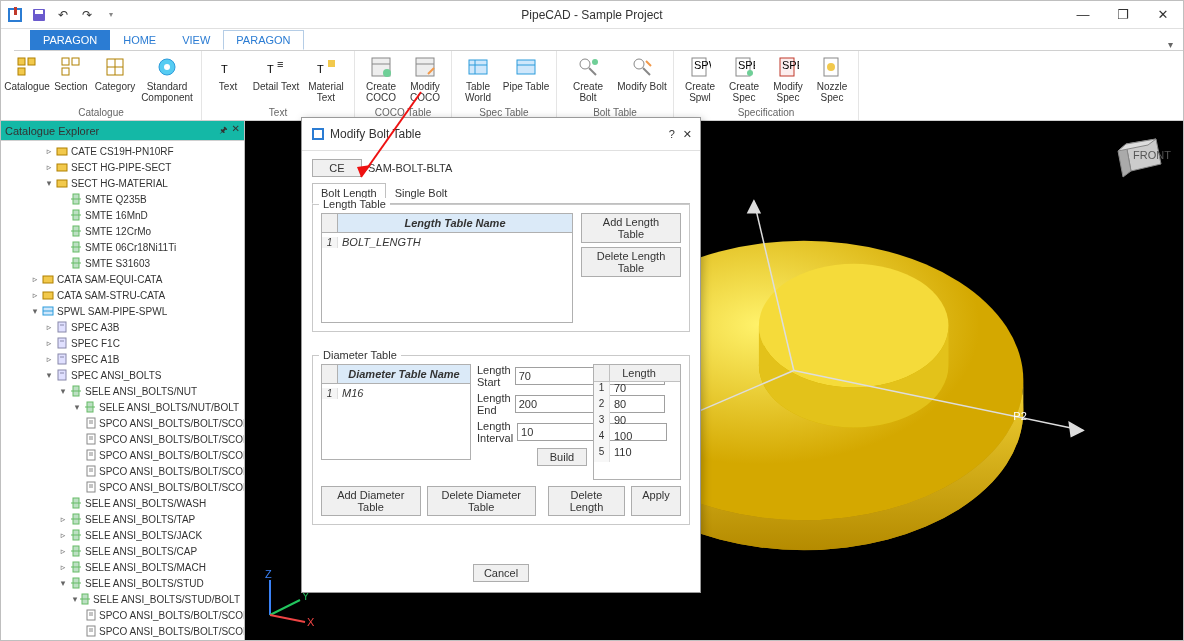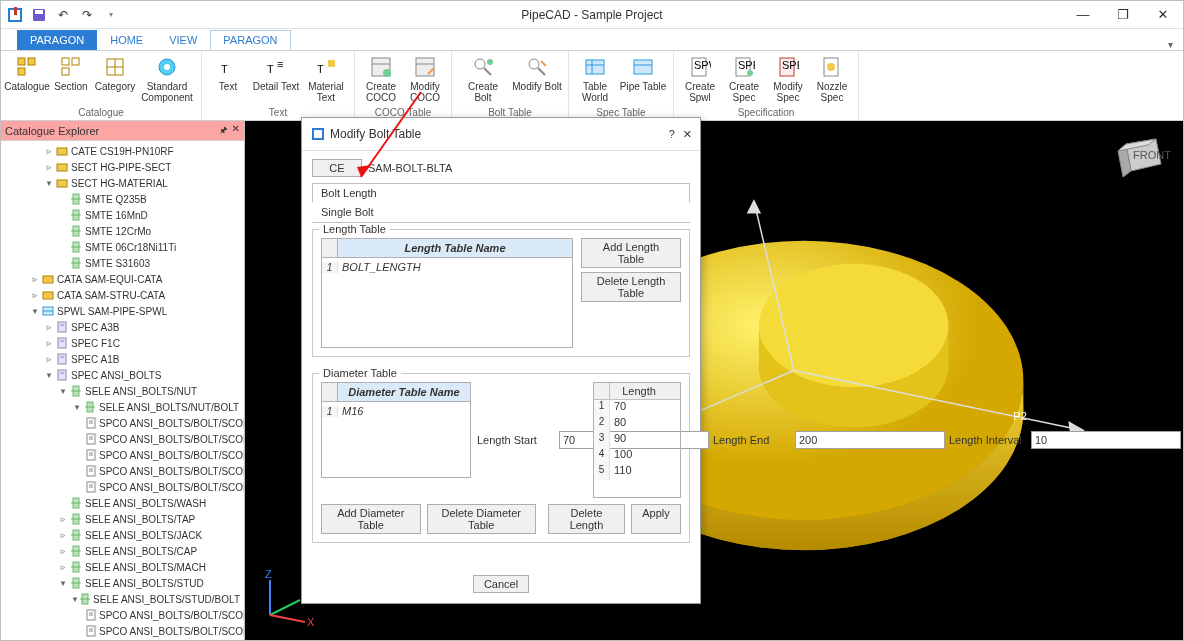--- a/index.html
+++ b/index.html
@@ -8,21 +8,21 @@
 
 .titlebar { height: 28px; display: flex; align-items: center; background: #fff; border-bottom: 1px solid #e0e0e0; position: relative; }
 .titlebar .qat { display: flex; align-items: center; gap: 4px; padding: 0 4px; }
 .titlebar .qat .appicon { width: 20px; height: 20px; display: inline-flex; align-items: center; justify-content: center; }
 .titlebar .title { position: absolute; left: 50%; transform: translateX(-50%); font-size: 12px; }
 .titlebar .winbtns { margin-left: auto; display: flex; }
 .titlebar .winbtns div { width: 40px; height: 28px; display: flex; align-items: center; justify-content: center; font-size: 13px; }
 .qatbtn { width: 20px; height: 20px; display: inline-flex; align-items: center; justify-content: center; font-size: 12px; }
 
 
-.ribbontabs { height: 22px; display: flex; align-items: flex-end; border-bottom: 1px solid #d0d0d0; padding-left: 16px; }
+.ribbontabs { height: 22px; display: flex; align-items: flex-end; border-bottom: 1px solid #d0d0d0; padding-left: 16px; margin-left: 13px; }
 .ribbontabs .tab { padding: 3px 12px; border: 1px solid transparent; font-size: 11px; cursor: pointer; }
 .ribbontabs .tab.home { color: #2b7cd3; }
 .ribbontabs .tab.view { color: #2b7cd3; }
 .ribbontabs .tab.paragon { color: #2b7cd3; }
 .ribbontabs .tab.active { background: #2b7cd3; color: #fff; border-color: #2b7cd3; }
 .ribbontabs .tab.second-active { border: 1px solid #b5cde6; border-bottom: 1px solid #fff; background: #fff; color: #2b7cd3; }
 .ribbontabs .dropdown-caret { margin-left: auto; padding: 0 10px; font-size: 10px; color: #666; }
 
 
 .ribbon { height: 70px; display: flex; border-bottom: 1px solid #d0d0d0; background: #fff; }
@@ -31,21 +31,21 @@
 .group .glabel { font-size: 10px; color: #666; padding: 2px 0; text-align: center; width: 100%; }
 .rbtn { width: 40px; display: flex; flex-direction: column; align-items: center; gap: 2px; padding-top: 2px; cursor: pointer; }
 .rbtn .ricon { width: 24px; height: 24px; display: inline-flex; align-items: center; justify-content: center; }
 .rbtn .rlabel { font-size: 10px; text-align: center; line-height: 11px; height: 22px; display: flex; align-items: flex-start; justify-content: center; }
 
 
 .mainarea { position: absolute; top: 120px; bottom: 0; left: 0; right: 0; display: flex; }
 
 
 .catpanel { width: 244px; border-right: 1px solid #c0c0c0; display: flex; flex-direction: column; background: #fff; }
-.catpanel .cathdr { height: 20px; background: #fca5a5; border-bottom: 1px solid #d0d0d0; display: flex; align-items: center; padding: 0 4px; font-size: 11px; justify-content: flex-end; }
+.catpanel .cathdr { height: 20px; background: #14b8a6; border-bottom: 1px solid #d0d0d0; display: flex; align-items: center; padding: 0 4px; font-size: 11px; justify-content: flex-end; }
 .catpanel .cathdr .sp { margin-left: auto; display: flex; gap: 4px; }
 .tree { flex: 1; overflow: auto; padding: 2px 0; }
 .tn { display: flex; align-items: center; height: 16px; padding-right: 4px; white-space: nowrap; cursor: pointer; }
 .tn .tw { width: 12px; text-align: center; color: #666; font-size: 9px; }
 .tn .ti { width: 14px; height: 14px; display: inline-flex; align-items: center; justify-content: center; margin-right: 2px; }
 .tn .tl { font-size: 10px; } .ind2 { padding-left: 28px; } .ind3 { padding-left: 42px; }
 .ind4 { padding-left: 56px; } .ind5 { padding-left: 70px; } .ind6 { padding-left: 84px; }
 
 
 .viewport { flex: 1; background: #000; position: relative; overflow: hidden; }
@@ -54,33 +54,33 @@
 
 
 .dialog { position: absolute; left: 300px; top: 116px; width: 400px; background: #fff; border: 1px solid #9a9a9a; box-shadow: 2px 2px 8px rgba(0,0,0,.25); }
 .dialog .dtitle { height: 26px; display: flex; align-items: center; padding: 16px 8px; border-bottom: 1px solid #e0e0e0; }
 .dialog .dtitle .dicon { width:16px; height:16px; margin-right:4px; display:inline-flex; align-items:center; justify-content:center; }
 .dialog .dtitle .dtxt { font-size: 12px; }
 .dialog .dtitle .dbtns { margin-left: auto; display: flex; gap: 8px; }
 .dialog .dbody { padding: 8px 10px 10px 10px; }
 .cerow { display: flex; align-items: center; gap: 6px; margin-bottom: 6px; }
 .btn { background: #f0f0f0; border: 1px solid #adadad; padding: 2px 10px; font-size: 11px; cursor: pointer; min-width: 50px; text-align: center; }
-.tabs2 { display: flex; border-bottom: 1px solid #c0c0c0; margin-bottom: 6px; position: relative; flex-direction: column; }
+.tabs2 { display: flex; border-bottom: 1px solid #c0c0c0; position: relative; }
 .tabs2 .t2 { padding: 3px 8px; border: 1px solid transparent; font-size: 11px; cursor: pointer; position: relative; }
 .tabs2 .t2.active { border: 1px solid #c0c0c0; border-bottom: 1px solid #fff; margin-bottom: -1px; background: #fff; }
-.fieldset { border: 1px solid #c9c9c9; padding: 8px; margin-bottom: 16px; position: relative; }
+.fieldset { border: 1px solid #c9c9c9; padding: 8px; margin-bottom: 23px; position: relative; }
 .fieldset .legend { position: absolute; top: -7px; left: 6px; background: #fff; padding: 0 4px; font-size: 11px; }
 .tbl { border: 1px solid #b0b0b0; background: #fff; font-style: italic; }
 .tbl .thdr { display: flex; background: #dbeaf8; border-bottom: 1px solid #b0b0b0; }
 .tbl .thdr .th { padding: 3px 6px; font-weight: bold; text-align: center; flex: 1; font-size: 11px; }
 .tbl .thdr .thn { width: 16px; border-right: 1px solid #b0b0b0; background: #f0f0f0; }
 .tbl .trow { display: flex; height: 18px; align-items: center; }
 .tbl .trow .tn2 { width: 16px; text-align: center; border-right: 1px solid #e0e0e0; background: #f5f5f5; font-size: 10px; }
 .tbl .trow .td { padding: 0 4px; flex: 1; font-size: 11px; }
-.paramcol { display: flex; flex-direction: row; gap: 4px; }
+.paramcol { display: flex; flex-direction: column; gap: 4px; }
 .prow { display: flex; align-items: center; gap: 4px; }
 .prow label { width: 78px; font-size: 11px; }
 .prow input { flex: 1; border: 1px solid #a0a0a0; padding: 1px 3px; font-size: 11px; height: 18px; }
 .lentbl { border: 1px solid #b0b0b0; height: 116px; overflow: auto; }
 .lentbl .thdr2 { display: flex; background: #f0f0f0; border-bottom: 1px solid #c0c0c0; position: sticky; top: 0; }
 .lentbl .thdr2 .c1 { width: 16px; border-right: 1px solid #c0c0c0; }
 .lentbl .thdr2 .c2 { flex: 1; text-align: center; font-size: 11px; padding: 2px; }
 .lentbl .lr { display: flex; height: 16px; }
 .lentbl .lr .c1 { width: 16px; border-right: 1px solid #e0e0e0; background: #f7f7f7; text-align: center; font-size: 10px; }
 .lentbl .lr .c2 { flex: 1; padding: 0 4px; font-size: 11px; }
@@ -232,20 +232,46 @@
           </span>
           <span class="rlabel" style="white-space:pre">Modify
 COCO</span>
         </div>
     </div>
     <div class="glabel">COCO Table</div>
   </div>
 
   <div class="group">
     <div class="btns">
+      <div class="rbtn">
+          <span class="ricon">
+            <svg width="22" height="22">
+              <rect x="2" y="4" width="18" height="14" fill="#cfe7fb" stroke="#2d9cdb"></rect>
+              <line x1="2" y1="9" x2="20" y2="9" stroke="#2d9cdb"></line>
+              <line x1="8" y1="4" x2="8" y2="18" stroke="#2d9cdb"></line>
+            </svg>
+          </span>
+          <span class="rlabel" style="white-space:pre">Table
+World</span>
+        </div>
+      <div class="rbtn" style="width:48px">
+          <span class="ricon">
+            <svg width="22" height="22">
+              <rect x="2" y="4" width="18" height="14" fill="#cfe7fb" stroke="#2d9cdb"></rect>
+              <line x1="2" y1="9" x2="20" y2="9" stroke="#2d9cdb"></line>
+            </svg>
+          </span>
+          <span class="rlabel">Pipe Table</span>
+        </div>
+    </div>
+    <div class="glabel">Spec Table</div>
+  </div>
+
+  <div class="group">
+    <div class="btns">
       <div class="rbtn" style="width:50px">
           <span class="ricon">
             <svg width="22" height="22">
               <circle cx="8" cy="8" r="5" fill="none" stroke="#888"></circle>
               <path d="M12 12 L19 19" stroke="#888" stroke-width="2"></path>
               <circle cx="18" cy="6" r="3" fill="#6fcf97"></circle>
             </svg>
           </span>
           <span class="rlabel">Create Bolt</span>
         </div>
@@ -254,46 +280,20 @@
             <svg width="22" height="22">
               <circle cx="8" cy="8" r="5" fill="none" stroke="#888"></circle>
               <path d="M12 12 L19 19" stroke="#888" stroke-width="2"></path>
               <path d="M15 5 L20 10" stroke="#f2994a" stroke-width="2"></path>
             </svg>
           </span>
           <span class="rlabel">Modify Bolt</span>
         </div>
     </div>
     <div class="glabel">Bolt Table</div>
-  </div>
-
-  <div class="group">
-    <div class="btns">
-      <div class="rbtn">
-          <span class="ricon">
-            <svg width="22" height="22">
-              <rect x="2" y="4" width="18" height="14" fill="#cfe7fb" stroke="#2d9cdb"></rect>
-              <line x1="2" y1="9" x2="20" y2="9" stroke="#2d9cdb"></line>
-              <line x1="8" y1="4" x2="8" y2="18" stroke="#2d9cdb"></line>
-            </svg>
-          </span>
-          <span class="rlabel" style="white-space:pre">Table
-World</span>
-        </div>
-      <div class="rbtn" style="width:48px">
-          <span class="ricon">
-            <svg width="22" height="22">
-              <rect x="2" y="4" width="18" height="14" fill="#cfe7fb" stroke="#2d9cdb"></rect>
-              <line x1="2" y1="9" x2="20" y2="9" stroke="#2d9cdb"></line>
-            </svg>
-          </span>
-          <span class="rlabel">Pipe Table</span>
-        </div>
-    </div>
-    <div class="glabel">Spec Table</div>
   </div>
 
   <div class="group">
     <div class="btns">
       <div class="rbtn">
           <span class="ricon">
             <svg width="22" height="22">
               <rect x="3" y="2" width="14" height="18" fill="#fff" stroke="#888"></rect>
               <text x="5" y="13" font-size="6">SPWL</text>
             </svg>

